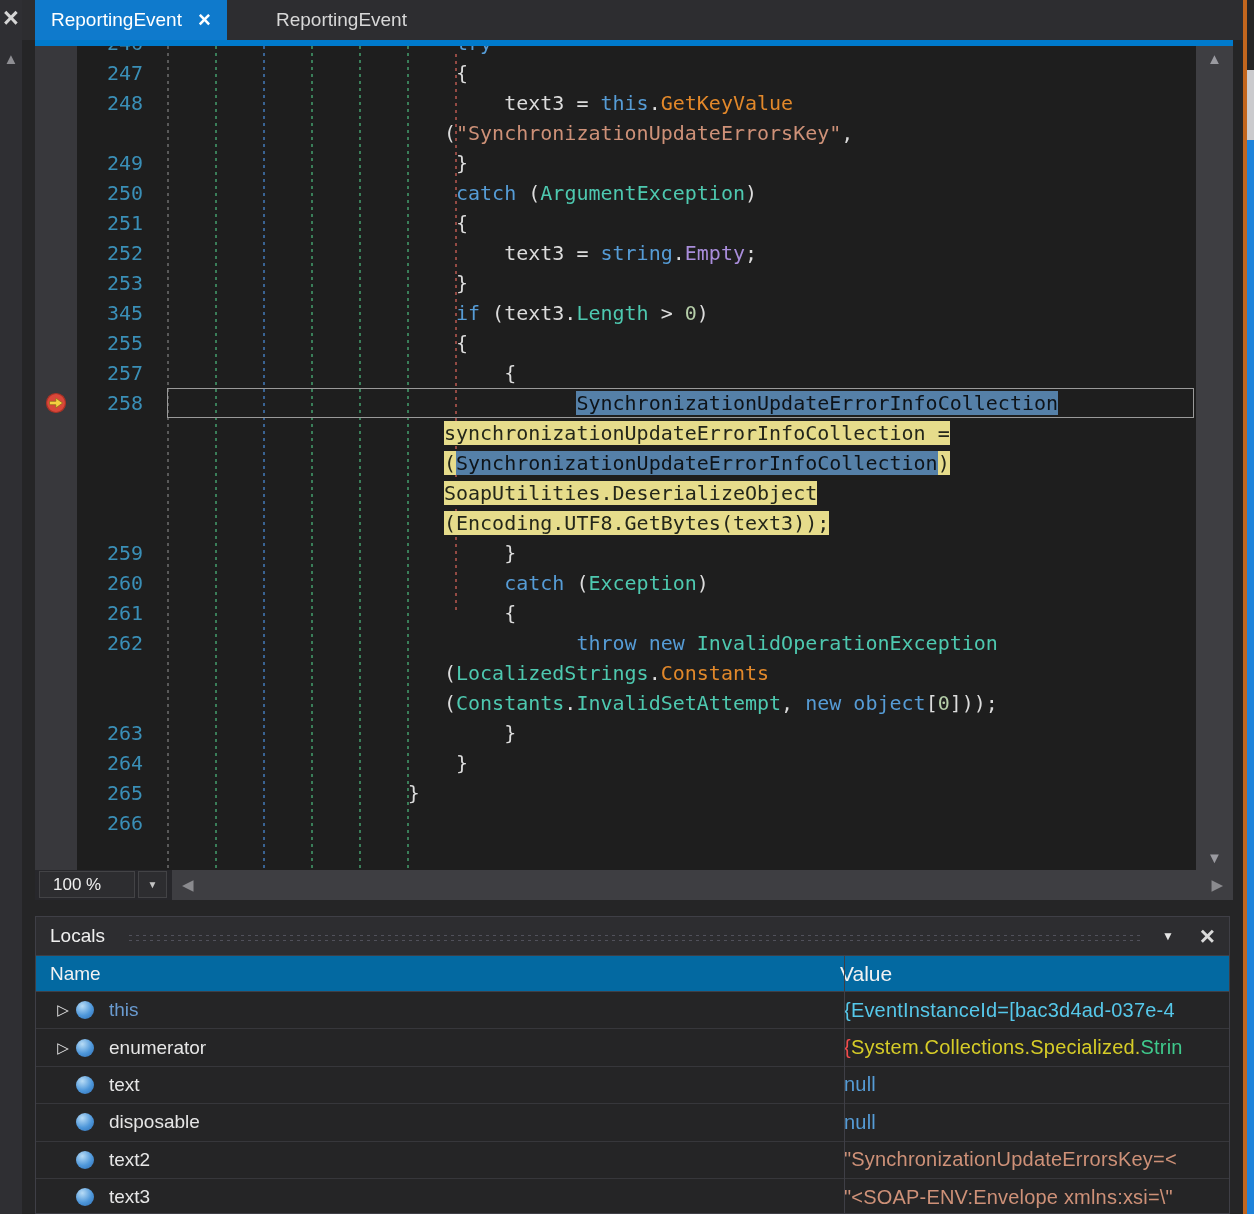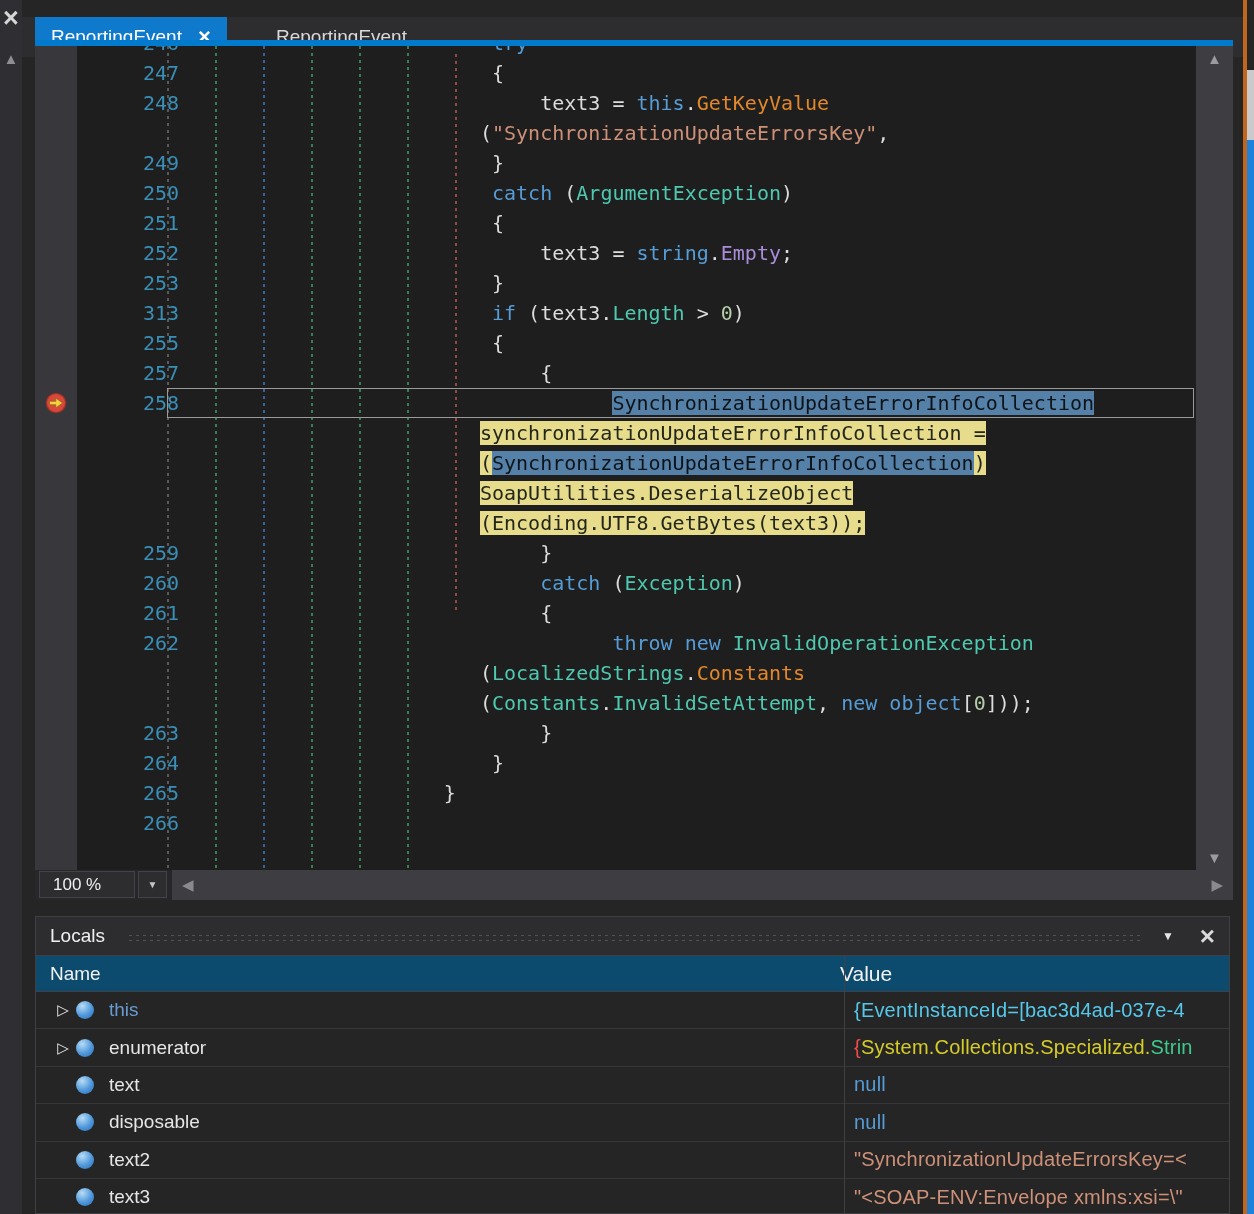--- a/index.html
+++ b/index.html
@@ -11,21 +11,21 @@
   .abs{position:absolute;}
 
   
   #left-strip{left:0;top:0;width:22px;height:1214px;background:#2F2F33;}
   #left-close{position:absolute;left:0px;top:2px;width:22px;text-align:center;
     color:#D6D6D6;font-size:27px;font-weight:bold;line-height:32px;cursor:default;}
   #left-up{position:absolute;left:0px;top:50px;width:22px;text-align:center;
     color:#8E8E93;font-size:15px;}
 
   
-  #tabbar{left:22px;top:0;width:1221px;height:40px;background:#2D2D30;margin-top:17px;}
+  #tabbar{left:22px;top:0;width:1221px;height:40px;background:#2D2D30;}
   #tab-active{position:absolute;left:13px;top:0;height:40px;background:#0F7ACC;
     display:flex;align-items:center;padding:0 16px;}
   #tab-active .tlabel{color:#FFFFFF;font-size:19px;}
   #tab-active .tclose{color:#FFFFFF;font-size:22px;font-weight:bold;margin-left:16px;line-height:20px;}
   #tab-inactive{position:absolute;left:240px;top:0;height:40px;display:flex;align-items:center;padding:0 14px;}
   #tab-inactive .tlabel{color:#D8D8D8;font-size:19px;}
   #doc-topline{left:35px;top:40px;width:1198px;height:6px;background:#007ACC;}
 
   
   #editor{left:35px;top:46px;width:1161px;height:824px;background:#1E1E1E;overflow:hidden;}
@@ -33,21 +33,21 @@
   .guide{position:absolute;width:2px;top:0;height:822px;opacity:.85;}
   .g-dash-gray {background:repeating-linear-gradient(180deg,#646464 0 3px,transparent 3px 7px);}
   .g-dash-green{background:repeating-linear-gradient(180deg,#3F8F63 0 3px,transparent 3px 7px);}
   .g-dash-blue {background:repeating-linear-gradient(180deg,#3E6FA8 0 3px,transparent 3px 7px);}
   .g-dash-red  {background:repeating-linear-gradient(180deg,#A8524A 0 3px,transparent 3px 7px);}
   #code-lines{position:absolute;left:0;top:-18px;width:100%;}
   .crow{position:relative;display:flex;height:30px;line-height:30px;
     font-family:"DejaVu Sans Mono",monospace;font-size:20px;}
   .bpm{width:42px;flex:none;position:relative;}
   .bpm svg{display:block;margin:4px auto 0;}
-  .lnum{width:66px;flex:none;text-align:right;color:#3A8FB7;padding-left:36px;}
+  .lnum{width:66px;flex:none;text-align:right;color:#3A8FB7;}
   .lcode{white-space:pre;padding-left:24px;position:relative;z-index:2;}
   .tk-kw{color:#569CD6}.tk-ty{color:#4EC9B0}.tk-fn{color:#E2882A}
   .tk-st{color:#CE9178}.tk-nm{color:#B5CEA8}.tk-pl{color:#DCDCDC}
   .tk-pr{color:#A98DDB}
   .tk-hlb{background:#5580A8;color:#0E1318;}
   .tk-hly{background:#E6DC8B;color:#23261A;}
   .stmtbox{position:absolute;left:132px;right:2px;top:0;bottom:0;
     border:1px solid #9A9A9A;z-index:1;}
 
   
@@ -66,34 +66,34 @@
   
   #locals{left:35px;top:916px;width:1195px;height:298px;background:#252526;
     border:1px solid #3F3F46;box-sizing:border-box;}
   #locals-title{height:38px;display:flex;align-items:center;background:#2D2D30;padding-left:14px;}
   #locals-title .ttext{color:#EFEFEF;font-size:19px;flex:none;}
   #locals-grip{flex:1;height:11px;margin:4px 20px 0 22px;
     background-image:radial-gradient(#51515B 1.1px,transparent 1.4px);
     background-size:7px 5px;}
   #locals-chevron{flex:none;color:#E6E6E6;font-size:12px;margin-right:26px;}
   #locals-close{flex:none;color:#DADADA;font-size:26px;font-weight:bold;margin-right:14px;line-height:24px;}
-  #locals-header{height:37px;position:relative;background:#0c4a6e;
+  #locals-header{height:37px;position:relative;background:#0369a1;
     border-top:1px solid #3F3F46;border-bottom:1px solid #3F3F46;box-sizing:border-box;
     display:flex;align-items:center;}
   #locals-header .hname{padding-left:14px;color:#F2F2F2;font-size:19px;width:794px;box-sizing:border-box;}
   #locals-header .hvalue{padding-left:10px;color:#F2F2F2;font-size:21px;}
   #col-divider{position:absolute;left:808px;top:38px;bottom:0;width:1px;background:#3F3F46;z-index:3;}
   .lrow{height:36.4px;display:flex;align-items:center;border-bottom:1px solid #37373B;position:relative;}
   .lrow .ncell{width:808px;flex:none;display:flex;align-items:center;overflow:hidden;}
   .lrow .exp{width:26px;margin-left:14px;text-align:center;color:#E8E8E8;font-size:15px;flex:none;}
   .lrow .vicon{width:18px;height:18px;border-radius:50%;flex:none;margin-right:15px;
     background:radial-gradient(circle at 35% 28%,#B8DCF6,#4E97DA 55%,#2C6CB2);}
   .lrow .lname{color:#E6E6E6;font-size:19px;}
   .lrow .lname.kwname{color:#6A9BD0;}
-  .lrow .vcell{flex:1;padding-left:10px;overflow:hidden;white-space:pre;font-size:20px;letter-spacing:.2px;}
+  .lrow .vcell{flex:1;overflow:hidden;white-space:pre;font-size:20px;letter-spacing:.2px;}
   .vl-cyan{color:#56C8EA}.vl-red{color:#F14C4C}.vl-yellow{color:#D6CC28}
   .vl-green{color:#3FC98C}.vl-blue{color:#569CD6}.vl-str{color:#CE9178}
 
   
   #edge-orange{left:1243px;top:0;width:4px;height:1214px;background:#C2661E;}
   #edge-light{left:1247px;top:70px;width:7px;height:70px;background:#CACACD;}
   #edge-blue{left:1247px;top:140px;width:7px;height:1074px;background:#1E82DA;}
 </style>
 </head>
 <body>
@@ -164,21 +164,21 @@
         <span class="lnum">252</span>
         <span class="lcode"><span class="tk-pl">                            text3 = </span><span class="tk-kw">string</span><span class="tk-pl">.</span><span class="tk-pr">Empty</span><span class="tk-pl">;</span></span>
       </div>
       <div class="crow">
         <span class="bpm"></span>
         <span class="lnum">253</span>
         <span class="lcode"><span class="tk-pl">                        }</span></span>
       </div>
       <div class="crow">
         <span class="bpm"></span>
-        <span class="lnum">313</span>
+        <span class="lnum">345</span>
         <span class="lcode"><span class="tk-kw">                        if</span><span class="tk-pl"> (text3.</span><span class="tk-ty">Length</span><span class="tk-pl"> &gt; </span><span class="tk-nm">0</span><span class="tk-pl">)</span></span>
       </div>
       <div class="crow">
         <span class="bpm"></span>
         <span class="lnum">255</span>
         <span class="lcode"><span class="tk-pl">                        {</span></span>
       </div>
       <div class="crow">
         <span class="bpm"></span>
         <span class="lnum">257</span>

